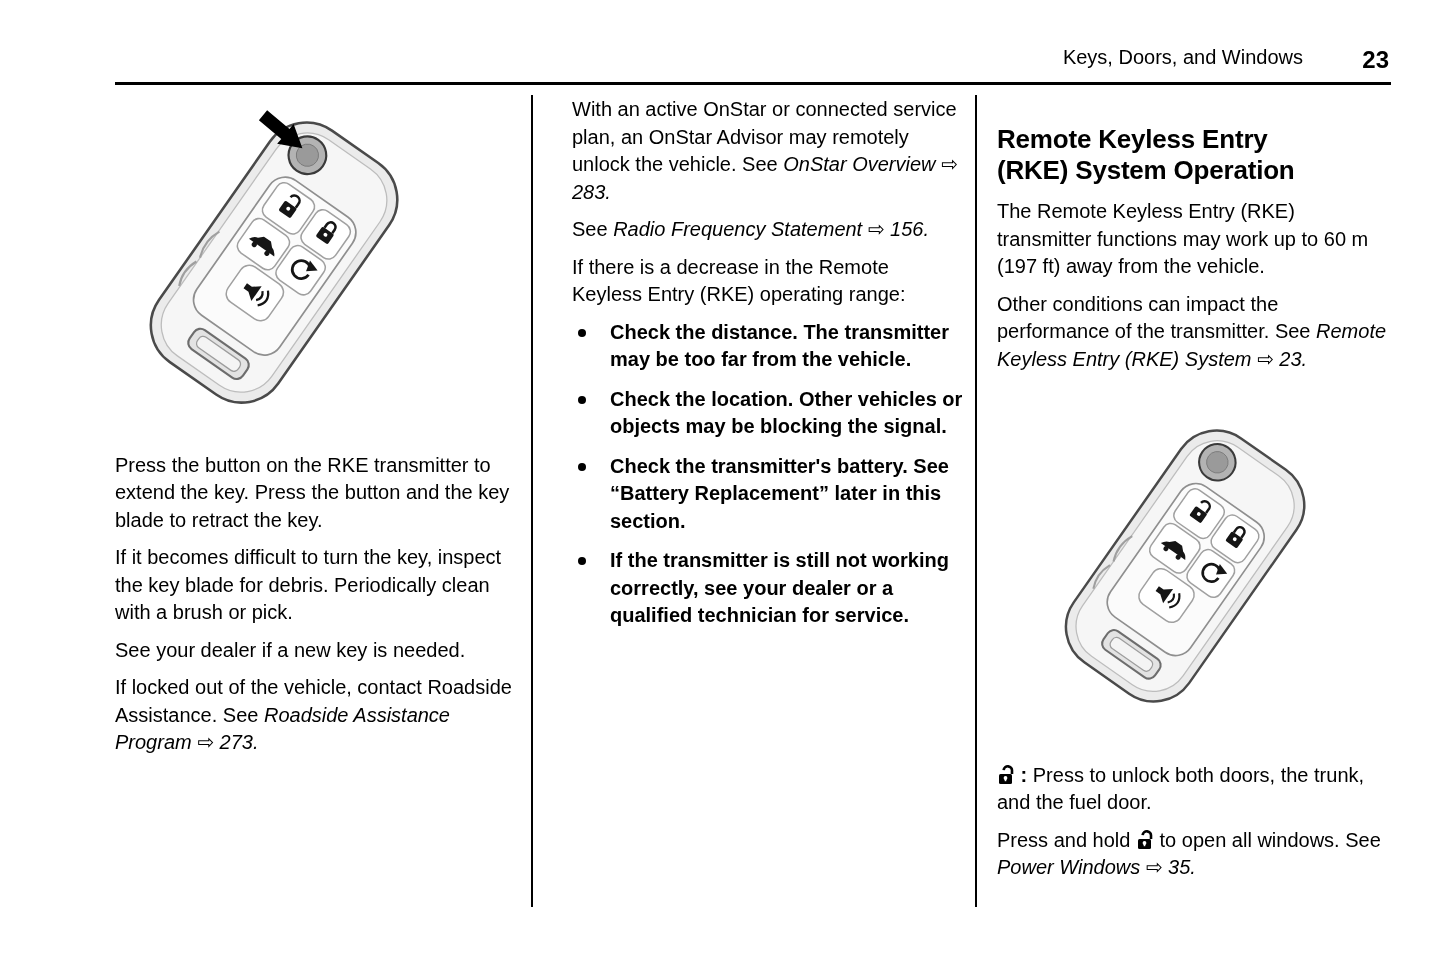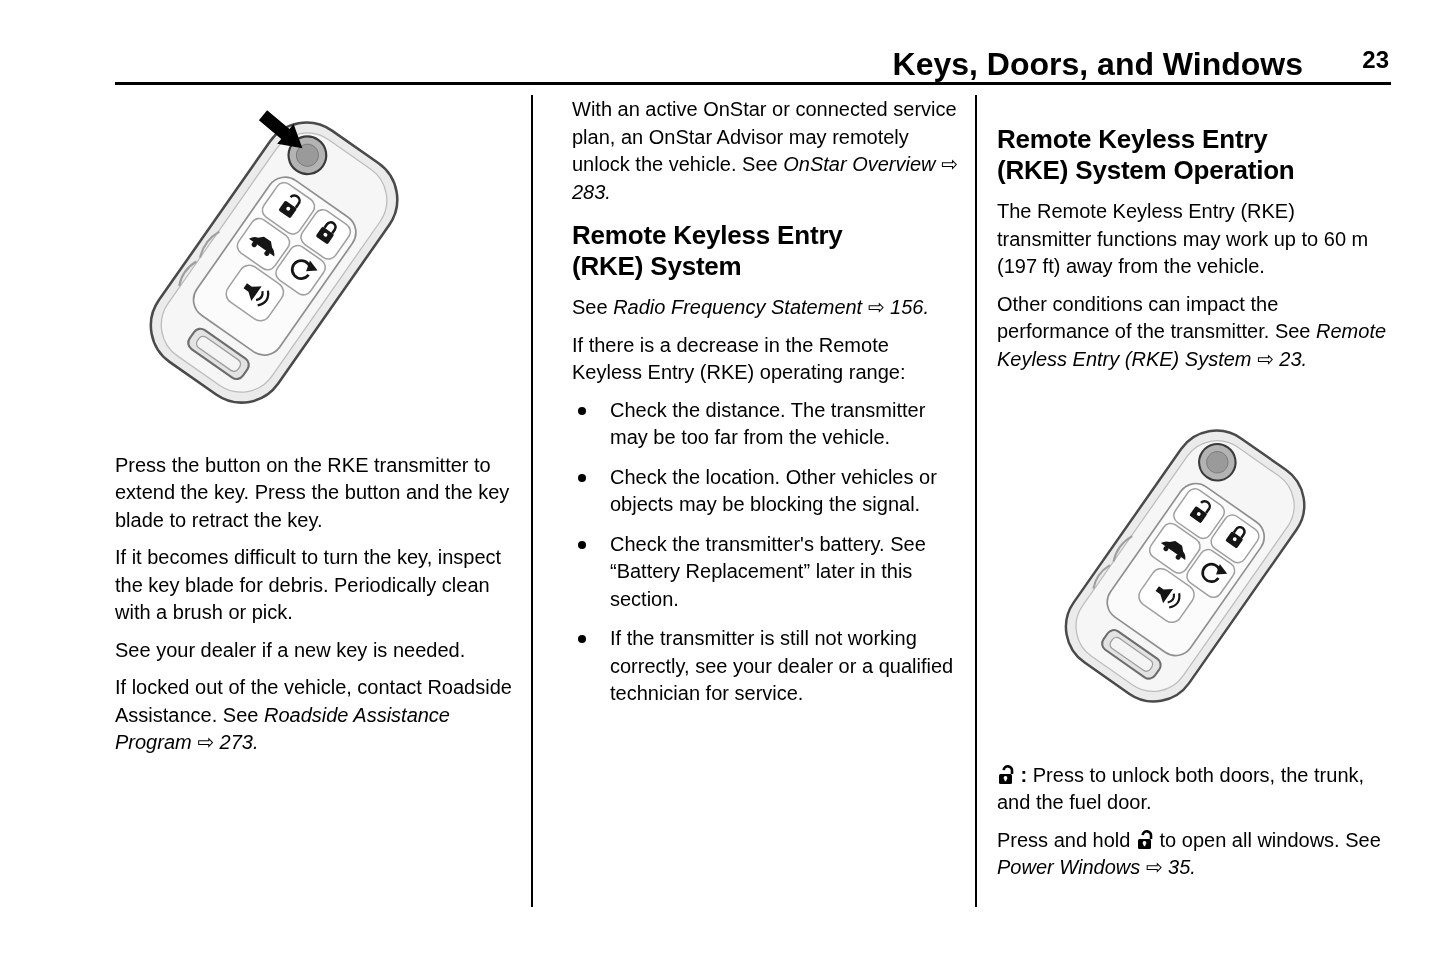--- a/index.html
+++ b/index.html
@@ -4,21 +4,21 @@
 <style>
   * { margin:0; padding:0; box-sizing:border-box; }
   html,body { background:#ffffff; }
   body {
     width:1445px; height:965px; position:relative; overflow:hidden;
     font-family:"Liberation Sans","DejaVu Sans",sans-serif;
     color:#000;
   }
   .page { position:absolute; inset:0; }
 
-  .header-title { position:absolute; top:46px; right:142px; font-size:32px; font-weight:bold; white-space:nowrap;text-align:center; }
+  .header-title { position:absolute; top:46px; right:142px; font-size:20px; font-weight:normal; white-space:nowrap;text-align:center; }
   .page-number  { position:absolute; top:46px; right:56px;  font-size:24px; font-weight:bold; }
   .rule { position:absolute; top:82px; left:115px; width:1276px; height:3px; background:#000; }
 
   .vr { position:absolute; top:95px; width:2px; height:812px; background:#000; }
   .vr1 { left:531px; } .vr2 { left:975px; }
 
   .col { position:absolute; top:96px; font-size:20px; line-height:27.5px; }
   .col1 { left:115px; width:402px; }
   .col2 { left:572px; width:392px; }
   .col3 { left:997px; width:396px;margin-top:28px; }
@@ -27,21 +27,21 @@
   h2 { font-size:26px; line-height:31px; font-weight:bold; max-width:332px; letter-spacing:-0.2px; }
   .col2 h2 { margin:14px 0 12px; }
   .col3 h2 { margin:0 0 12px; }
   .it { font-style:italic; }
   .b  { font-weight:bold; }
 
   .fob-figure { margin:0 0 14px 10px; }
   .fob-figure2 { margin:32px 0 26px 44px; }
 
   ul.bullets { list-style:none; }
-  ul.bullets li { display:flex; margin-bottom:12px; }
+  ul.bullets li { display:flex; margin-bottom:12px;font-weight:bold; }
   ul.bullets .dot { flex:0 0 8px; width:8px; height:8px; border-radius:50%; background:#000; margin:10px 24px 0 6px; }
 
   .glyph { display:inline-block; vertical-align:-3px; }
 </style>
 </head>
 <body>
 
 <div class="page">
 
   <span class="header-title">Keys, Doors, and Windows</span>
@@ -101,21 +101,20 @@
       </svg>
     </div>
     <p>Press the button on the RKE transmitter to extend the key. Press the button and the key blade to retract the key.</p>
     <p>If it becomes difficult to turn the key, inspect the key blade for debris. Periodically clean with a brush or pick.</p>
     <p>See your dealer if a new key is needed.</p>
     <p><span>If locked out of the vehicle, contact Roadside Assistance. See </span><span class="it">Roadside Assistance Program ⇨ 273.</span></p>
   </section>
 
   <section class="col col2">
     <p><span>With an active OnStar or connected service plan, an OnStar Advisor may remotely unlock the vehicle. See </span><span class="it">OnStar Overview ⇨ 283.</span></p>
-    <h2>Remote Keyless Entry (RKE) System</h2>
     <p><span>See </span><span class="it">Radio Frequency Statement ⇨ 156.</span></p>
     <p>If there is a decrease in the Remote Keyless Entry (RKE) operating range:</p>
     <ul class="bullets">
       <li>
           <span class="dot"></span>
           <span>Check the distance. The transmitter may be too far from the vehicle.</span>
         </li>
       <li>
           <span class="dot"></span>
           <span>Check the location. Other vehicles or objects may be blocking the signal.</span>

